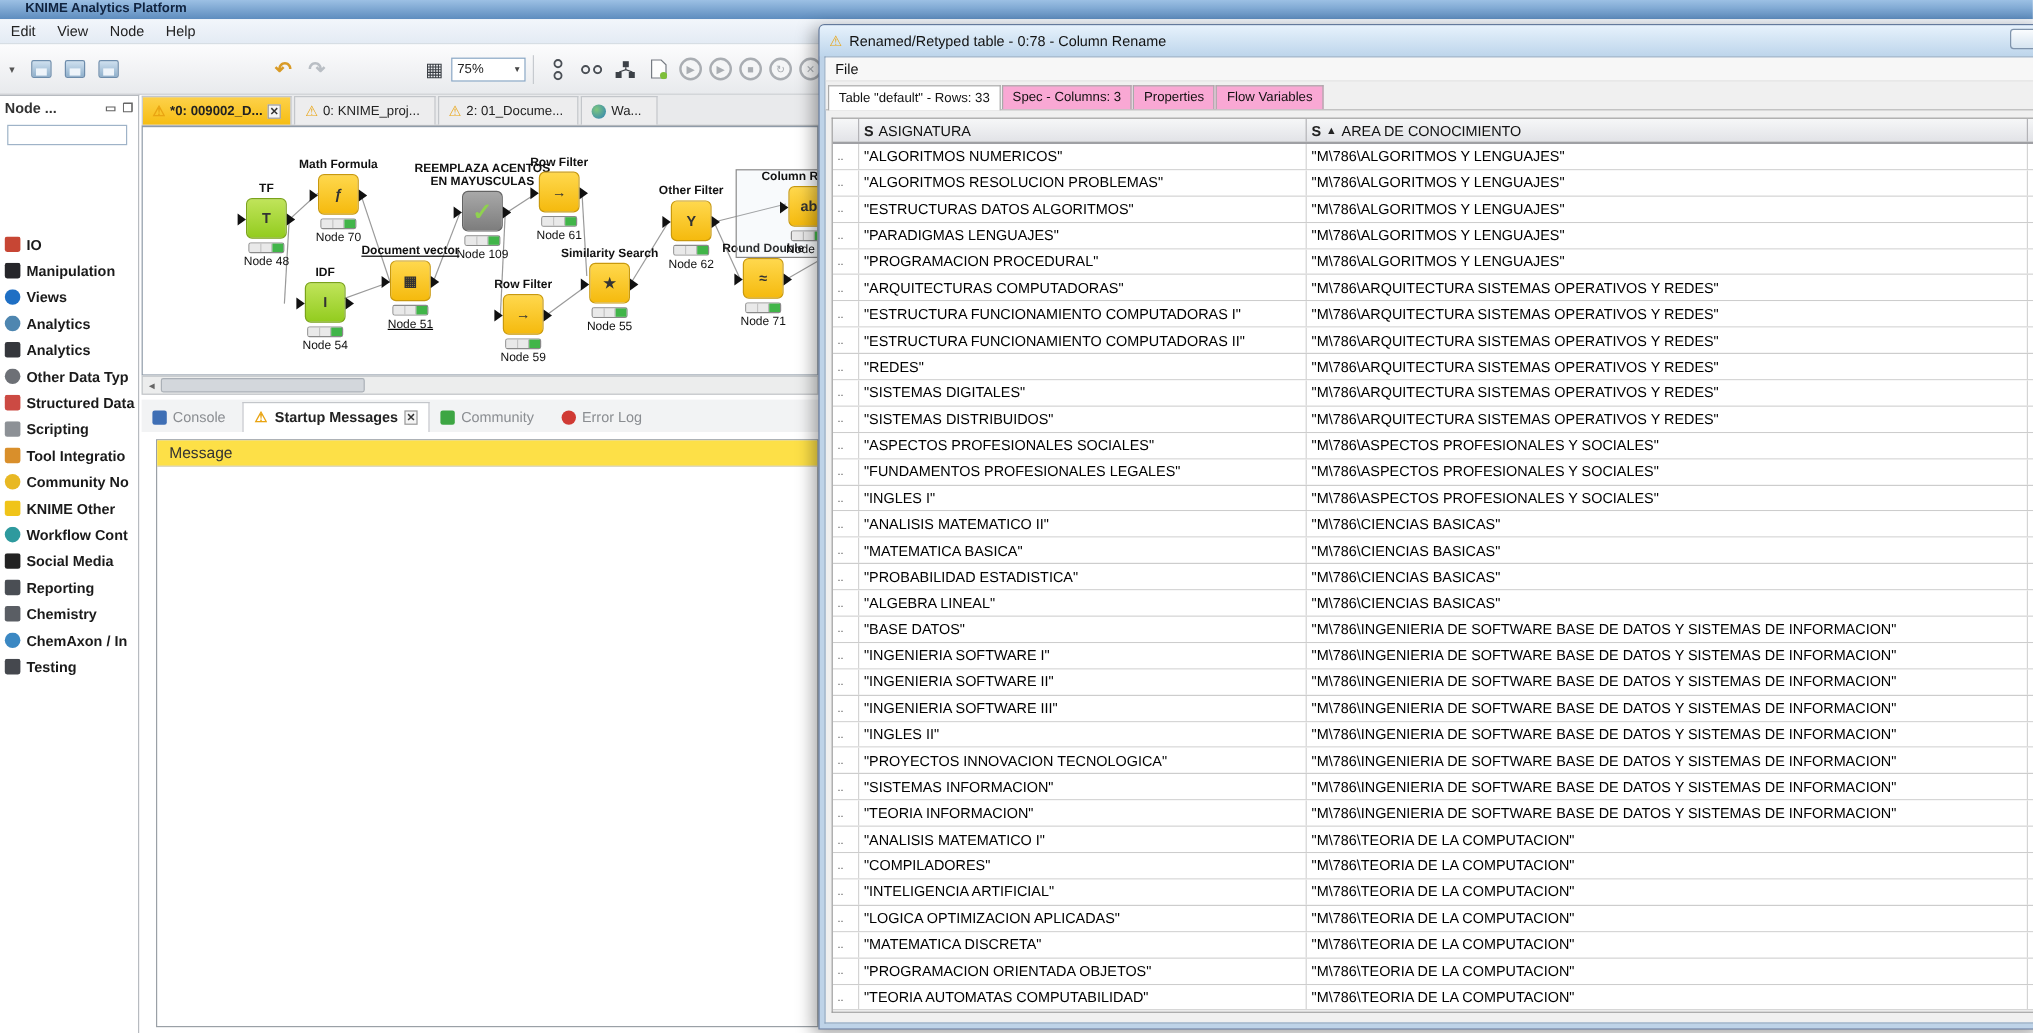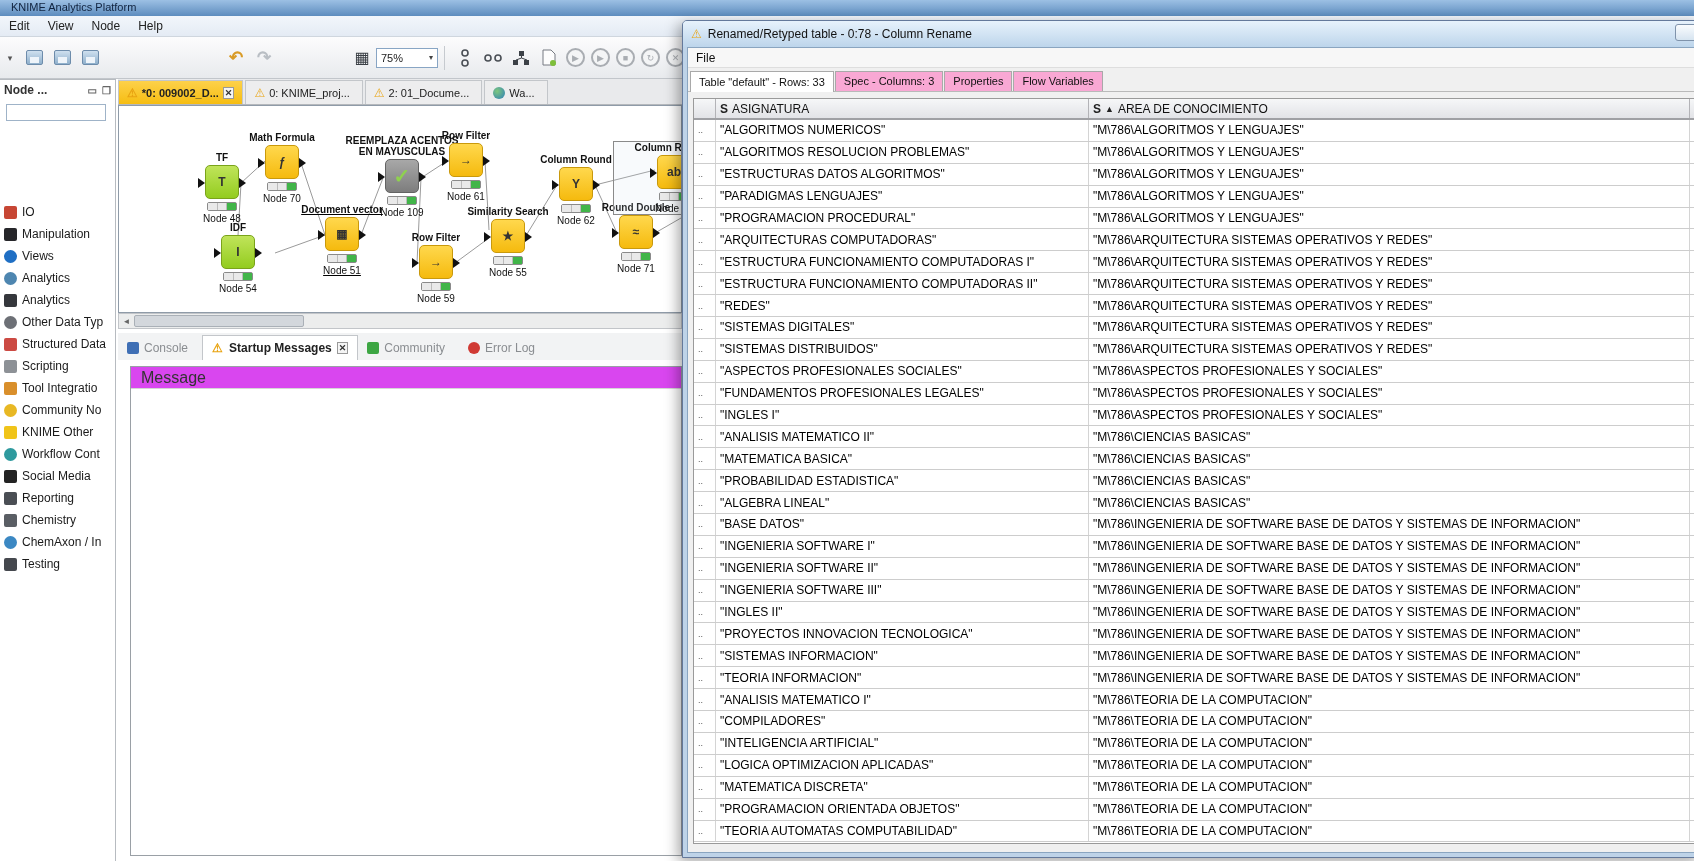--- a/index.html
+++ b/index.html
@@ -1,20 +1,20 @@
 <!DOCTYPE html>
 <html><head>
 <meta charset="utf-8">
 <style>
   * { margin:0; padding:0; box-sizing:border-box; }
   html,body { width:1694px; height:861px; overflow:hidden; font-family:"Liberation Sans",sans-serif; background:#fff; }
   .abs { position:absolute; }
 
   
-  #titlebar { left:0; top:0; width:1694px; height:16px; background:linear-gradient(#9cc0e4,#5d8cbe); color:#10233f; font-size:11px; font-weight:normal; padding-left:11px; line-height:15px; }
+  #titlebar { left:0; top:0; width:1694px; height:16px; background:linear-gradient(#9cc0e4,#5d8cbe); color:#10233f; font-size:11px; font-weight:bold; padding-left:21px; line-height:15px; }
   #menubar { left:0; top:16px; width:1694px; height:21px; background:linear-gradient(#f2f6fb,#e4ebf4); border-bottom:1px solid #cfd6de; display:flex; align-items:center; }
   #menubar .menu { font-size:12px; color:#222; padding:2px 9px; }
   #toolbar { left:0; top:37px; width:1694px; height:42px; background:linear-gradient(#fcfcfd,#e8eaed); border-bottom:1px solid #c2c6cb; display:flex; align-items:center; }
   .tbtn { width:24px; height:24px; margin:0 2px; display:flex; align-items:center; justify-content:center; border-radius:3px; font-size:15px; color:#555; }
   .tbtn.small { width:16px; }
   .saveic { width:17px; height:15px; background:linear-gradient(#cfe0ef,#8fb0cc); border:1px solid #6d8cab; border-radius:2px; position:relative; }
   .saveic:after { content:""; position:absolute; left:3px; bottom:1px; width:9px; height:6px; background:#eef4fa; }
   .sep { width:1px; height:24px; background:#c6cacf; margin:0 6px; }
   .undo { color:#d99b27; font-size:17px; font-weight:bold; }
   .redo { color:#b9bec4; font-size:17px; font-weight:bold; }
@@ -24,21 +24,21 @@
   .dotv svg, .doth svg, .treeic svg, .docic svg { display:block; }
   .transport { width:19px; height:19px; border:2px solid #a9adb2; border-radius:50%; margin:0 3px; color:#a9adb2; font-size:9px; display:flex; align-items:center; justify-content:center; background:#f4f5f6; }
 
   
   #repo { left:0; top:79px; width:116px; height:782px; background:#fff; border-right:1px solid #b7bbc0; border-top:1px solid #b7bbc0; }
   #repo-head { display:flex; align-items:center; padding:3px 4px; font-size:12px; color:#333;font-weight:bold; }
   #repo-head .ttl { flex:1; }
   #repo-head .wbtn { font-size:10px; color:#666; margin-left:5px; }
   #repo-search { margin:4px 6px; width:100px; height:17px; border:1px solid #9fb3c8; font-size:11px; padding:0 3px; display:block; background:#fff; }
   #repo-list { margin-top:76px; }
-  .ritem { display:flex; align-items:flex-end; height:22px; padding-left:4px; font-size:12px; color:#1a1a1a; white-space:nowrap; overflow:hidden; }
+  .ritem { display:flex; align-items:flex-start; height:22px; padding-left:4px; font-size:12px; color:#1a1a1a; white-space:nowrap; overflow:hidden;font-weight:bold; }
   .ricon { width:13px; height:13px; border-radius:2px; margin-right:5px; flex:0 0 13px; }
   .ic-io{background:#c74634} .ic-manip{background:#26262a} .ic-views{background:#1f6fc4;border-radius:50%} .ic-analytics{background:#4e86b0;border-radius:50%}
   .ic-db{background:#35373c} .ic-odt{background:#6d7076;border-radius:50%} .ic-sd{background:#cc4a43} .ic-script{background:#8d9196}
   .ic-tool{background:#d98f2b} .ic-comm{background:#e8b824;border-radius:50%} .ic-labs{background:#f0c419} .ic-wfc{background:#2e9a9e;border-radius:50%}
   .ic-social{background:#232323} .ic-report{background:#4a4e54} .ic-chem{background:#5a5e64} .ic-chemaxon{background:#3b88c3;border-radius:50%} .ic-test{background:#45484e}
 
   
   #wf-tabs { left:118px; top:79px; width:564px; height:26px; background:#e9eaec; border-bottom:1px solid #b5b8bc; display:flex; align-items:flex-end; overflow:hidden; }
   .wtab { height:24px; display:flex; align-items:center; gap:4px; padding:0 8px; font-size:11px; color:#222; background:#ededee; border:1px solid #c3c6ca; border-bottom:none; margin-right:2px; white-space:nowrap; }
   .wtab.active { background:linear-gradient(#fdd14a,#f6bd12); font-weight:bold; }
@@ -67,21 +67,21 @@
   
   #console-tabs { left:118px; top:333px; width:566px; height:27px; display:flex; align-items:flex-end; background:#f2f3f4; }
   .ctab { height:25px; display:flex; align-items:center; gap:5px; padding:0 9px; font-size:12px; color:#8a8d91; white-space:nowrap;margin-top:28px; }
   .ctab.active { background:#fff; border:1px solid #c3c6ca; border-bottom:none; color:#222; font-weight:bold; }
   .cic { width:12px; height:12px; flex:0 0 12px; }
   .ic-console { background:#3f6fb5; border-radius:2px; }
   .ic-warnt { color:#e9a412; font-size:12px; width:auto; height:auto; line-height:1; }
   .ic-progress { background:#3da643; border-radius:2px; }
   .ic-error { background:#d03a34; border-radius:50%; }
   #console-body { left:130px; top:366px; width:552px; height:490px; background:#fff; border:1px solid #9aa0a6; }
-  #msg-head { height:22px; border-bottom:1px solid #d6d6d6; font-size:16px; color:#333; display:flex; align-items:center; padding-left:10px; background:#d946ef;text-align:right; }
+  #msg-head { height:22px; border-bottom:1px solid #d6d6d6; font-size:13px; color:#333; display:flex; align-items:center; padding-left:10px; background:#fde047;text-align:right; }
 
   
   #dialog { left:682px; top:20px; width:1020px; height:838px; background:#bed3e8; border:1px solid #64799b; border-radius:5px 0 0 0; box-shadow:-4px 4px 14px rgba(0,0,0,.35); overflow:hidden; }
   #dlg-title { height:26px; display:flex; align-items:center; gap:6px; padding-left:8px; font-size:12px; color:#121212; background:linear-gradient(#e7f2fc,#bdd5eb); }
   #dlg-close { position:absolute; right:0; top:3px; width:26px; height:17px; background:linear-gradient(#fafcfe,#d6e4f0); border:1px solid #7f93ab; border-radius:3px 0 0 3px; }
   #dlg-body { position:absolute; left:4px; top:26px; right:0; bottom:4px; background:#f0f0f0; border:1px solid #8aa5c0; border-right:none; }
   #dlg-menubar { height:20px; background:#f7f7f7; border-bottom:1px solid #dedede; display:flex; align-items:center; }
   #dlg-menubar .menu { font-size:12px; color:#111; padding:1px 8px; }
   #dlg-tabs { height:24px; padding:3px 2px 0 2px; display:flex; align-items:flex-end; border-bottom:1px solid #b9b9b9; background:#f0f0f0; }
   .dtab { font-size:11px; color:#111; padding:3px 8px 4px; background:#f9a8d4; border:1px solid #a9a9a9; border-bottom:none; margin-right:1px; white-space:nowrap; }
@@ -320,21 +320,21 @@
         <div class="nsq gray">
           <span>✓</span>
         </div>
         <div class="tl">
           <i></i>
           <i></i>
           <i></i>
         </div>
         <div class="nnum">Node 109</div>
       </div>
-      <div class="ncomp" style="left: 59px; top: 116px;">
+      <div class="ncomp" style="left: 92px; top: 116px;">
         <div class="nlabel">IDF</div>
         <div class="nsq green">
           <span>I</span>
         </div>
         <div class="tl">
           <i></i>
           <i></i>
           <i></i>
         </div>
         <div class="nnum">Node 54</div>
@@ -381,21 +381,21 @@
           <span>★</span>
         </div>
         <div class="tl">
           <i></i>
           <i></i>
           <i></i>
         </div>
         <div class="nnum">Node 55</div>
       </div>
       <div class="ncomp" style="left: 397px; top: 48px;">
-        <div class="nlabel">Column Round</div>
+        <div class="nlabel">Other Filter</div>
         <div class="nsq yellow">
           <span>Y</span>
         </div>
         <div class="tl">
           <i></i>
           <i></i>
           <i></i>
         </div>
         <div class="nnum">Node 62</div>
       </div>

